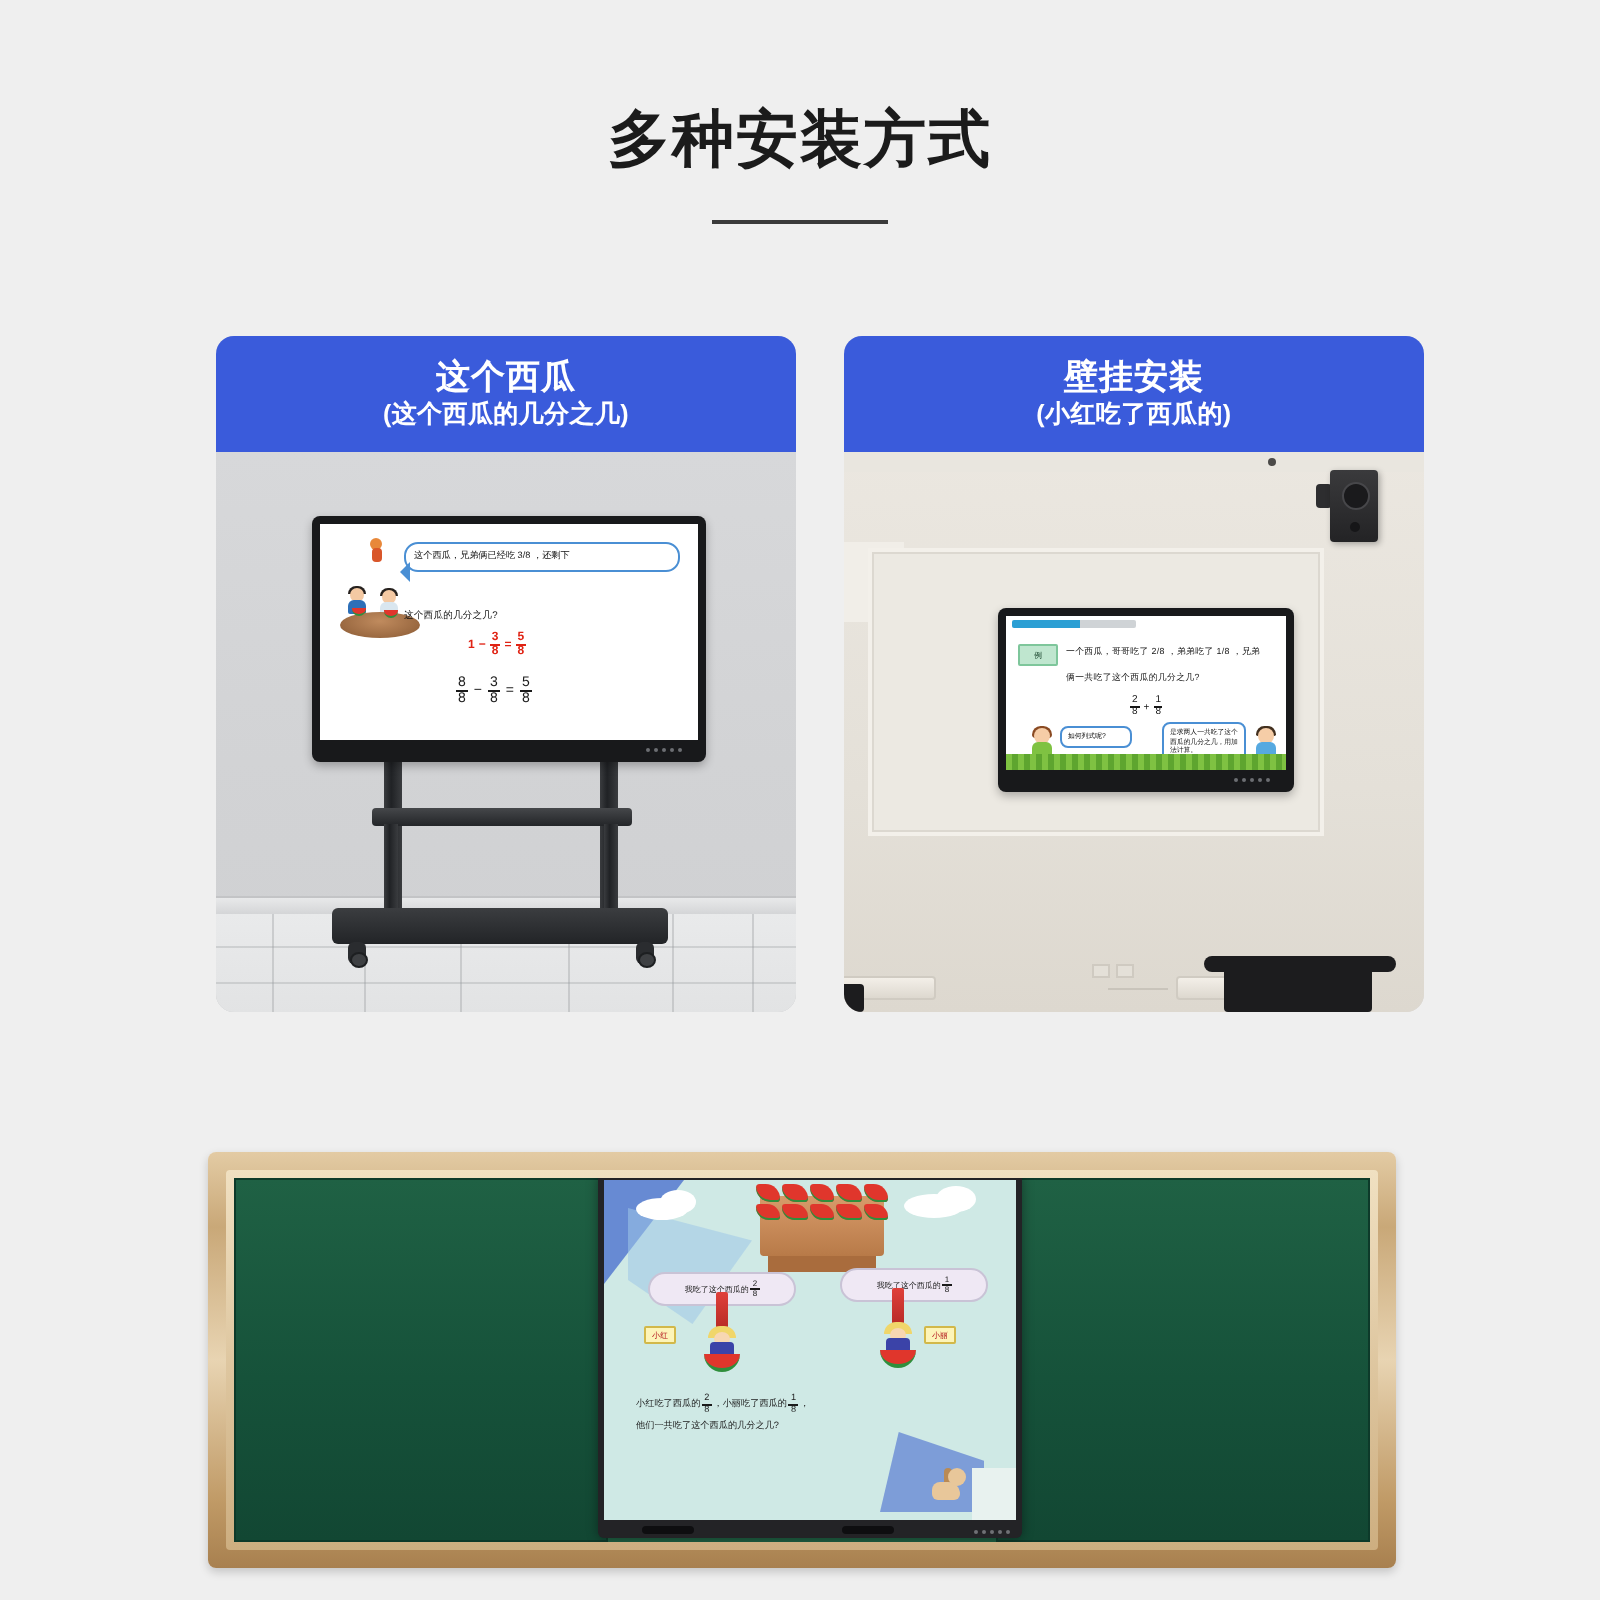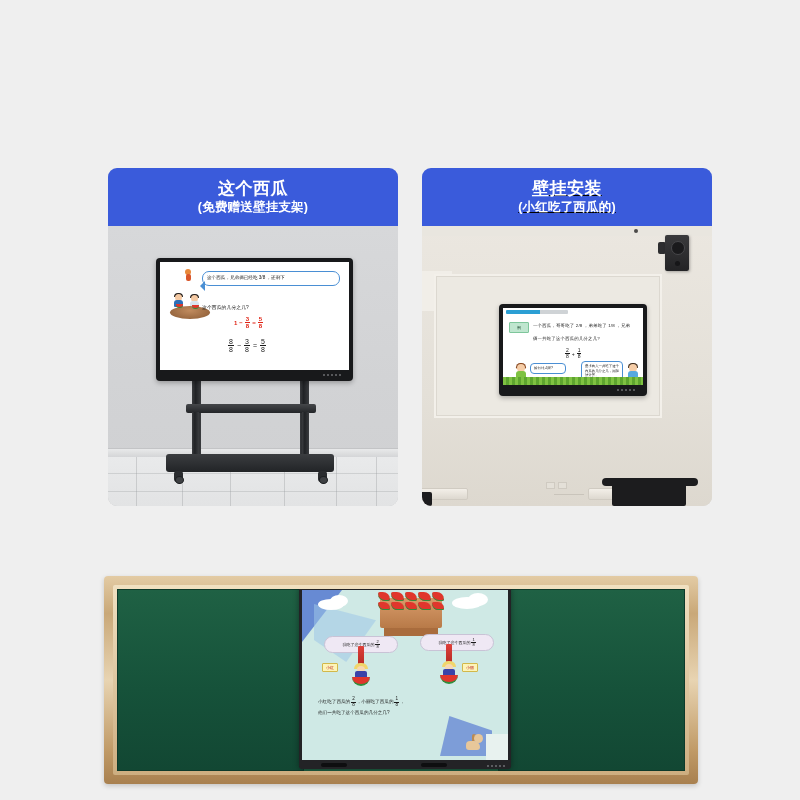--- a/index.html
+++ b/index.html
@@ -46,21 +46,21 @@
   .panel {
     position: absolute;
     top: 168px;
     width: 290px;
     height: 338px;
     border-radius: 9px;
     overflow: hidden;
     background: #d8d8d8;
   }
   .panel-left  { left: 108px; }
-  .panel-right { left: 422px; text-decoration: underline; }
+  .panel-right { left: 422px; }
 
   .panel-header {
     height: 58px;
     background: #3a5bdb;
     color: #ffffff;
     display: flex;
     flex-direction: column;
     align-items: center;
     justify-content: center;
     line-height: 1.06;
@@ -415,25 +415,29 @@
   .dog .d-head { position:absolute; right:-1px; top:0; width:9px; height:9px;
                  background:#e8c79a; border-radius:50%; }
   .dog .d-ear  { position:absolute; right:6px; top:0px; width:4px; height:7px;
                  background:#b98a55; border-radius:3px 3px 0 0; }
 </style>
 </head>
 <body>
 
 <div class="page">
 
+  <div class="title-block">
+    <div class="page-title">多种安装方式</div>
+    <div class="title-rule"></div>
+  </div>
 
   <div class="panel panel-left">
     <div class="panel-header">
       <div class="ph-title">这个西瓜</div>
-      <div class="ph-sub">(免费赠送壁挂支架)</div>
+      <div class="ph-sub">(这个西瓜的几分之几)</div>
     </div>
 
     <div class="panel-photo">
       <div class="studio-wall"></div>
       <div class="studio-baseboard"></div>
       <div class="studio-floor">
         <div class="plank" style="left:28px;"></div>
         <div class="plank" style="left:74px;"></div>
         <div class="plank" style="left:122px;"></div>
         <div class="plank" style="left:176px;"></div>

